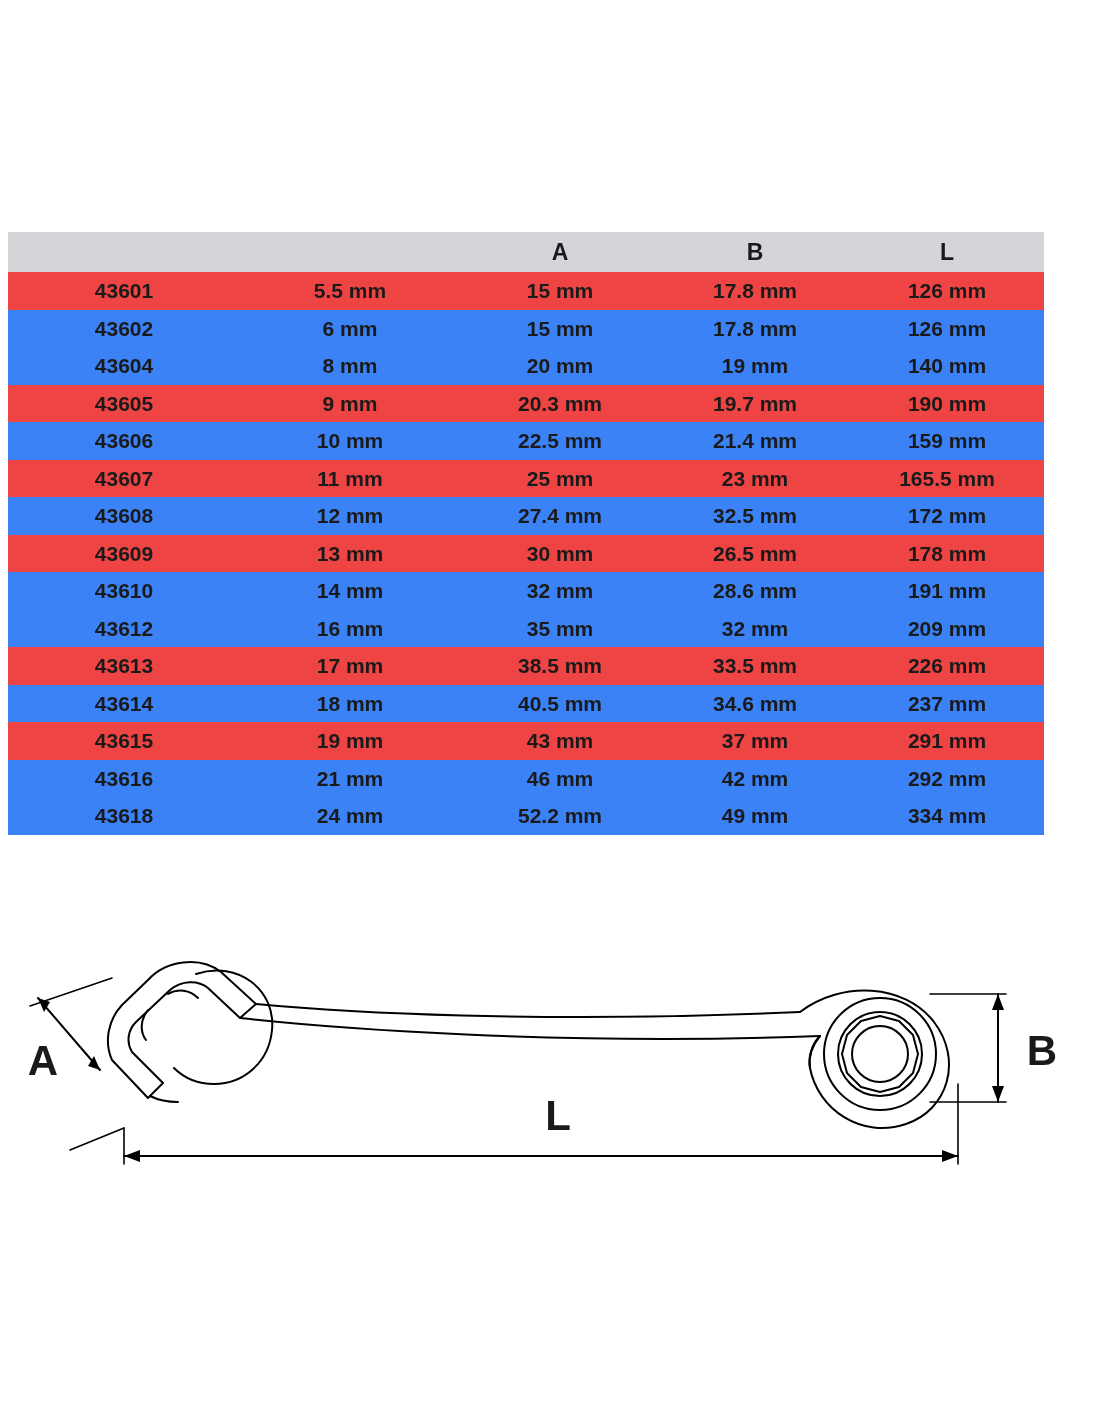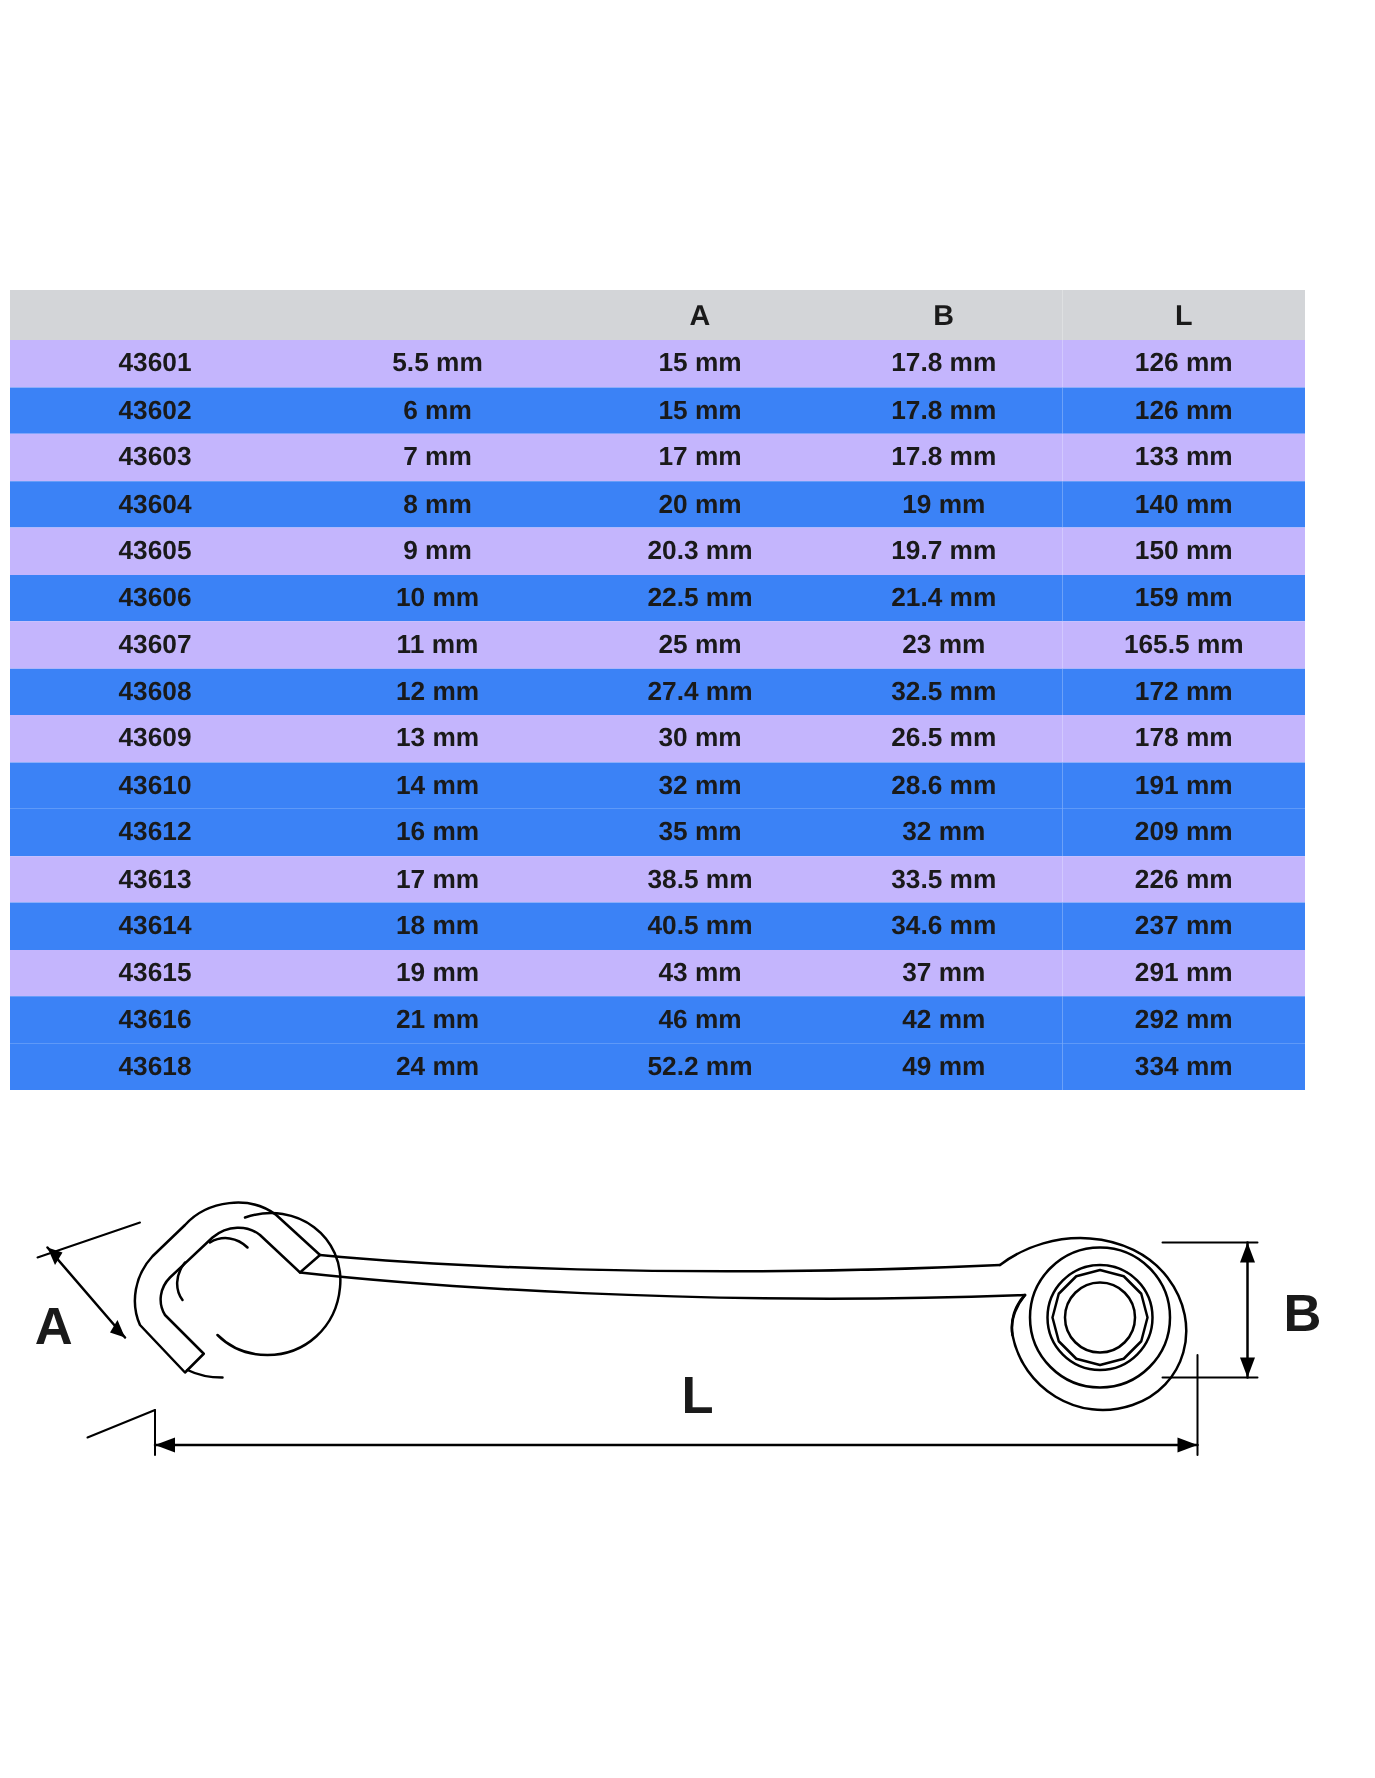--- a/index.html
+++ b/index.html
@@ -43,21 +43,21 @@
     line-height: 37.5px;
     color: #1a1a1a;
     white-space: nowrap;
   }
   .spec-table thead th {
     background: #d3d5d8;
     height: 40px;
     line-height: 40px;
     font-size: 23px;
   }
-  .spec-table tbody tr.odd  { background: #c4b5fd; }
+  .spec-table tbody tr.odd  { background: #ef4444; }
   .spec-table tbody tr.even { background: #3b82f6; }
 
   .diagram {
     position: absolute;
     left: 0;
     top: 950px;
     width: 1100px;
     height: 280px;
   }
   .diagram svg {
@@ -100,40 +100,33 @@
           <td>17.8 mm</td>
           <td>126 mm</td>
         </tr>
         <tr class="even">
           <td>43602</td>
           <td>6 mm</td>
           <td>15 mm</td>
           <td>17.8 mm</td>
           <td>126 mm</td>
         </tr>
-        <tr class="odd">
-          <td>43603</td>
-          <td>7 mm</td>
-          <td>17 mm</td>
-          <td>17.8 mm</td>
-          <td>133 mm</td>
-        </tr>
         <tr class="even">
           <td>43604</td>
           <td>8 mm</td>
           <td>20 mm</td>
           <td>19 mm</td>
           <td>140 mm</td>
         </tr>
         <tr class="odd">
           <td>43605</td>
           <td>9 mm</td>
           <td>20.3 mm</td>
           <td>19.7 mm</td>
-          <td>150 mm</td>
+          <td>190 mm</td>
         </tr>
         <tr class="even">
           <td>43606</td>
           <td>10 mm</td>
           <td>22.5 mm</td>
           <td>21.4 mm</td>
           <td>159 mm</td>
         </tr>
         <tr class="odd">
           <td>43607</td>

